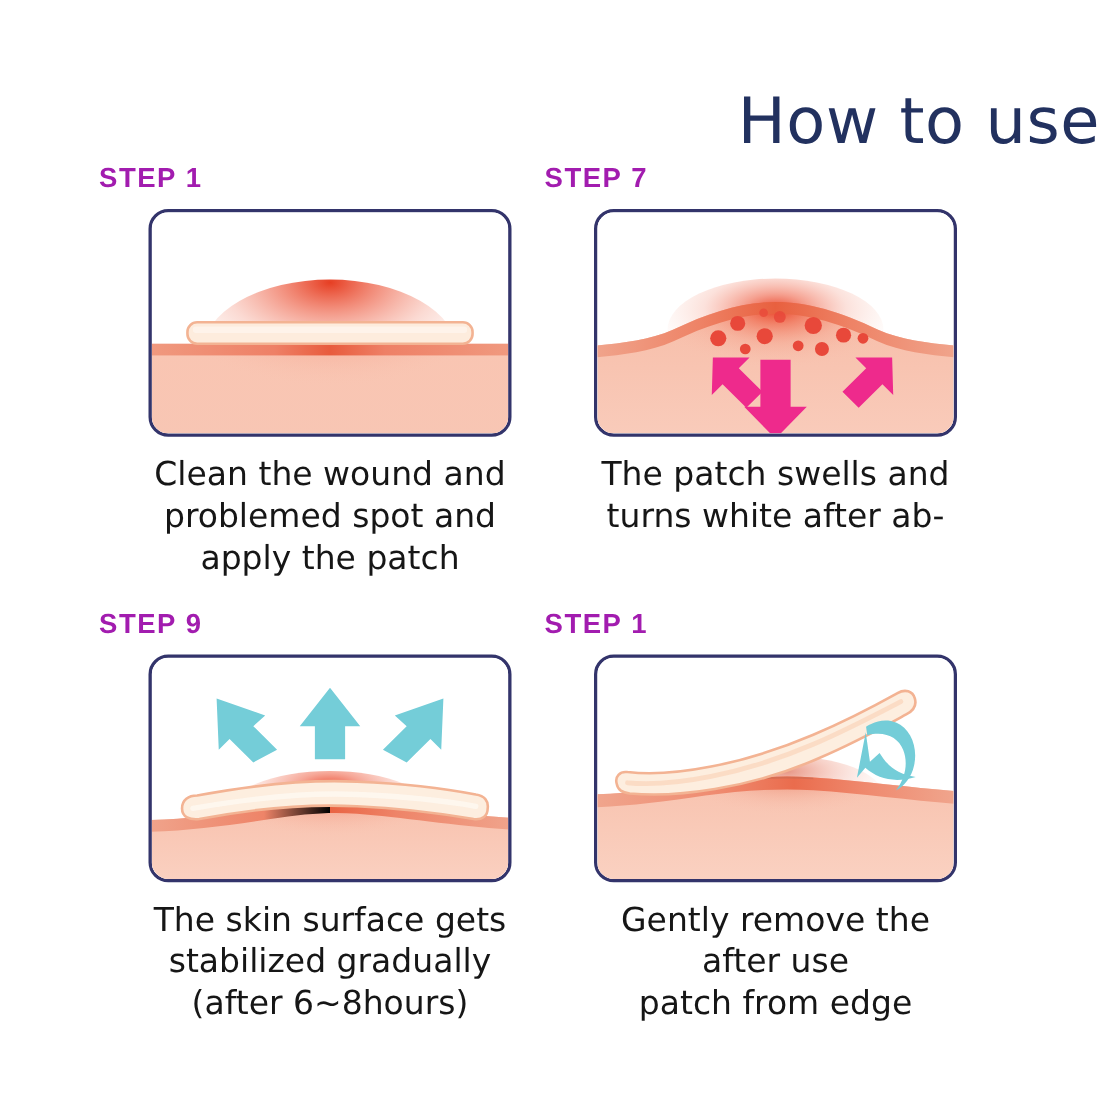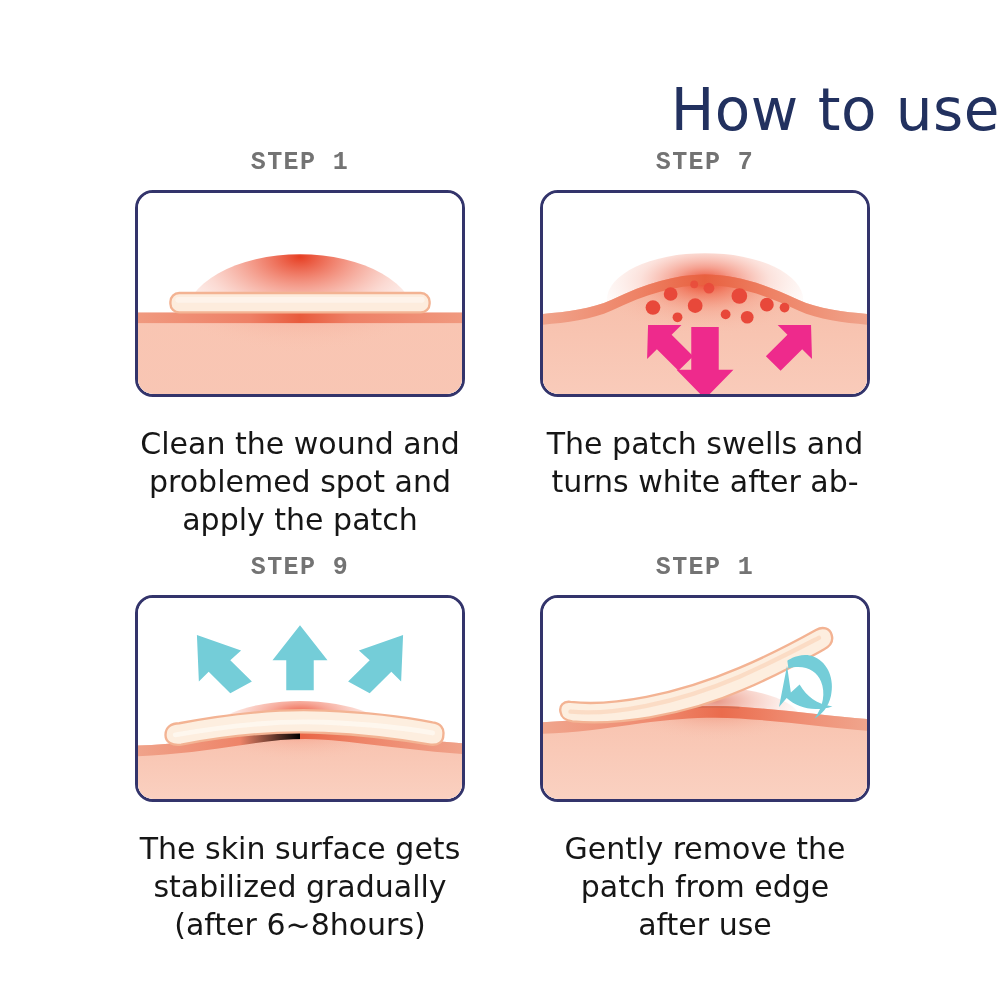--- a/index.html
+++ b/index.html
@@ -50,46 +50,45 @@
   .step-cell {
     position: absolute;
     width: 420px;
   }
   .step-cell.col-left  { left: 90px; }
   .step-cell.col-right { left: 495px; }
   .step-cell.row-top    { top: 0px; }
   .step-cell.row-bottom { top: 405px; }
 
   .step-label {
-    text-align: center;
     font-size: 25px;
     font-weight: bold;
-    color: #737373;
+    color: #a21caf;
     letter-spacing: 1.4px;
     margin: 0 0 13px 0;
     height: 29px;
     line-height: 29px;
-    font-family: Liberation Mono, monospace;
+    font-family: Liberation Sans, sans-serif;
   }
 
   .panel {
     position: relative;
     width: 330px;
     height: 207px;
     margin: 0 auto;
     border: 3px solid #33346b;
     border-radius: 18px;
     background: #ffffff;
     overflow: hidden;
     box-sizing: border-box;
   }
   .panel svg { display: block; width: 100%; height: 100%; }
 
   .step-caption {
-    margin-top: 28px;
+    margin-top: 16px;
     text-align: center;
     font-size: 30px;
     line-height: 1.27;
     color: #161616;
     font-family: "DejaVu Sans", "Liberation Sans", sans-serif;
     font-weight: 400;
   }
   .step-caption .cap-line { display: block; white-space: nowrap; }
 </style>
 </head>
@@ -338,19 +337,19 @@
               <path d="M253,70 C253,70 268,62 281,70 C294,78 298,96 292,112
                        C288,123 280,130 272,133 C283,122 287,108 284,96
                        C281,84 270,76 253,78 Z" transform="translate(0,-6) rotate(-8 255 100)"></path>
             </g>
           </g>
         </svg>
       </div>
 
       <div class="step-caption">
         <span class="cap-line">Gently remove the</span>
+        <span class="cap-line">after use</span>
         <span class="cap-line">patch from edge</span>
-        <span class="cap-line">after use</span>
       </div>
     </div>
 
   </div>
 </div>
 
 </body></html>

